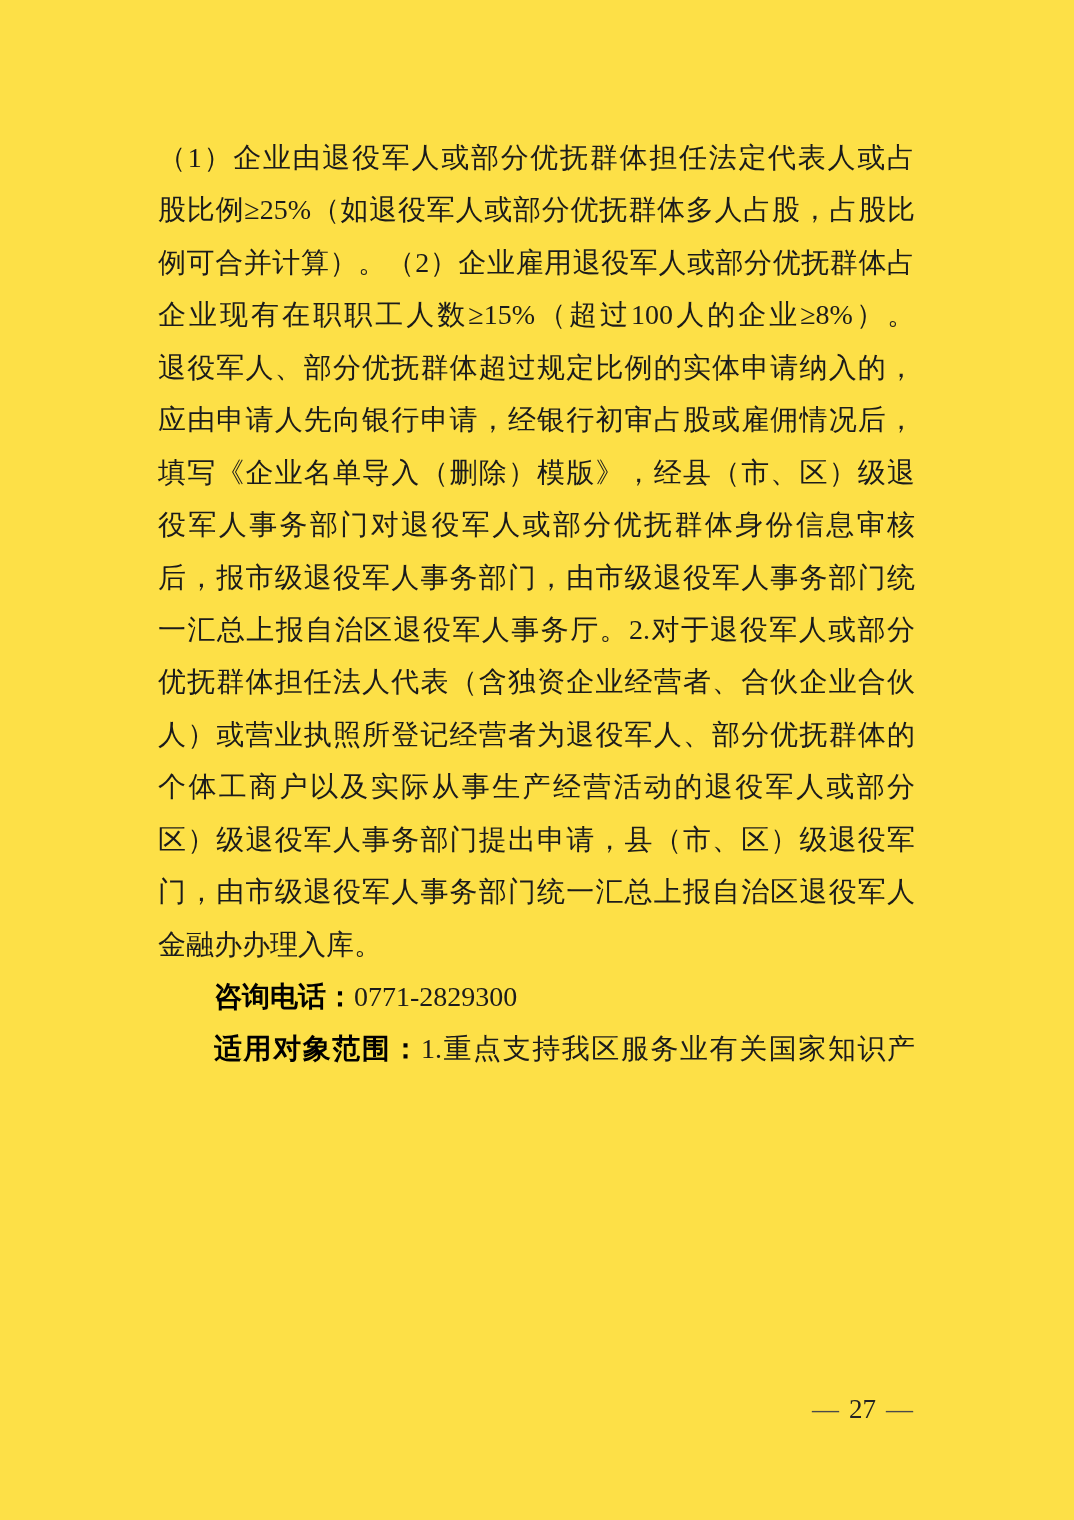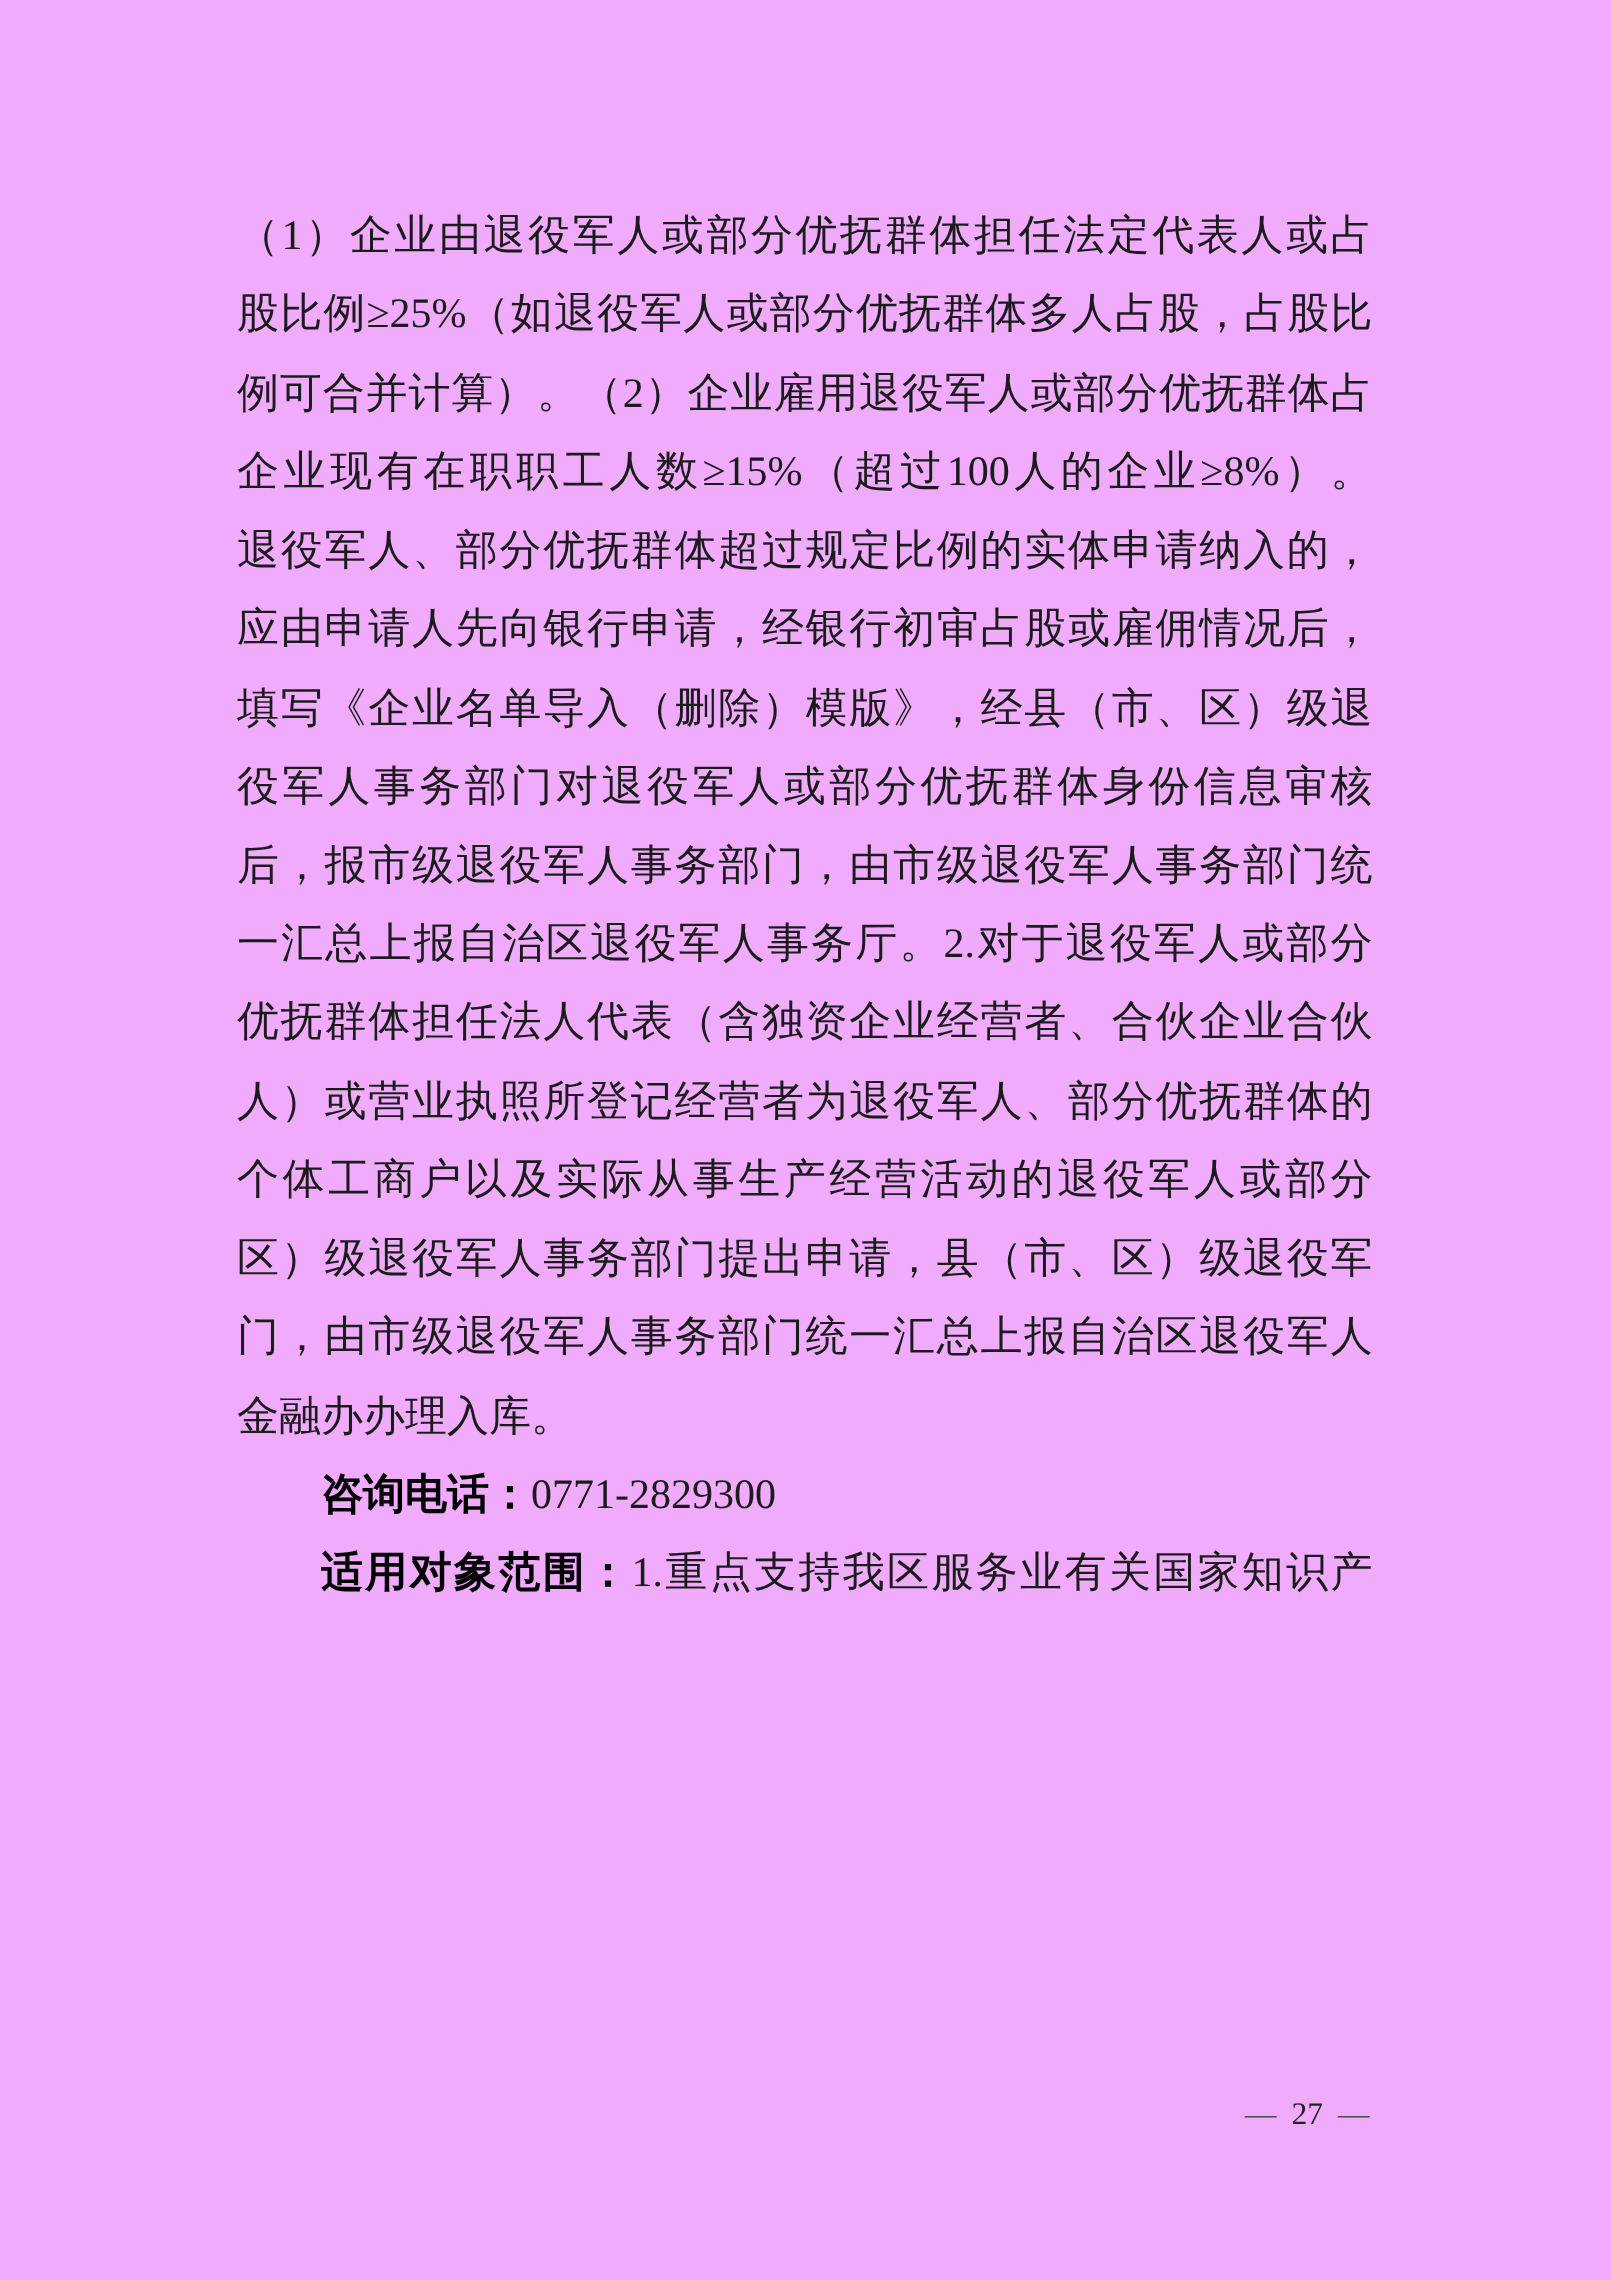--- a/index.html
+++ b/index.html
@@ -4,21 +4,21 @@
 <style>
   html, body {
     margin: 0;
     padding: 0;
     background: #ffffff;
   }
   .page {
     position: relative;
     width: 1074px;
     height: 1520px;
-    background: #f0abfc;
+    background: #fde047;
     overflow: hidden;
     font-family: "Liberation Serif", "DejaVu Serif", serif;
   }
   .doc-body {
     position: absolute;
     left: 158px;
     top: 132px;
     width: 757px;
   }
   .line {
@@ -40,21 +40,21 @@
     text-indent: 56px;
   }
   .lbl {
     font-weight: 700;
     color: #000000;
   }
   .footer {
     position: absolute;
     top: 1392px;
     right: 161px;
-    font-size: 21px;
+    font-size: 27px;
     line-height: 34px;
     color: #2b2b2b;
     font-family: "Liberation Serif", "DejaVu Serif", serif;
     letter-spacing: 0;
     margin-left: 12px;
   }
   .footer .dash {
     color: #4a4a4a;
   }
   .footer .num {

